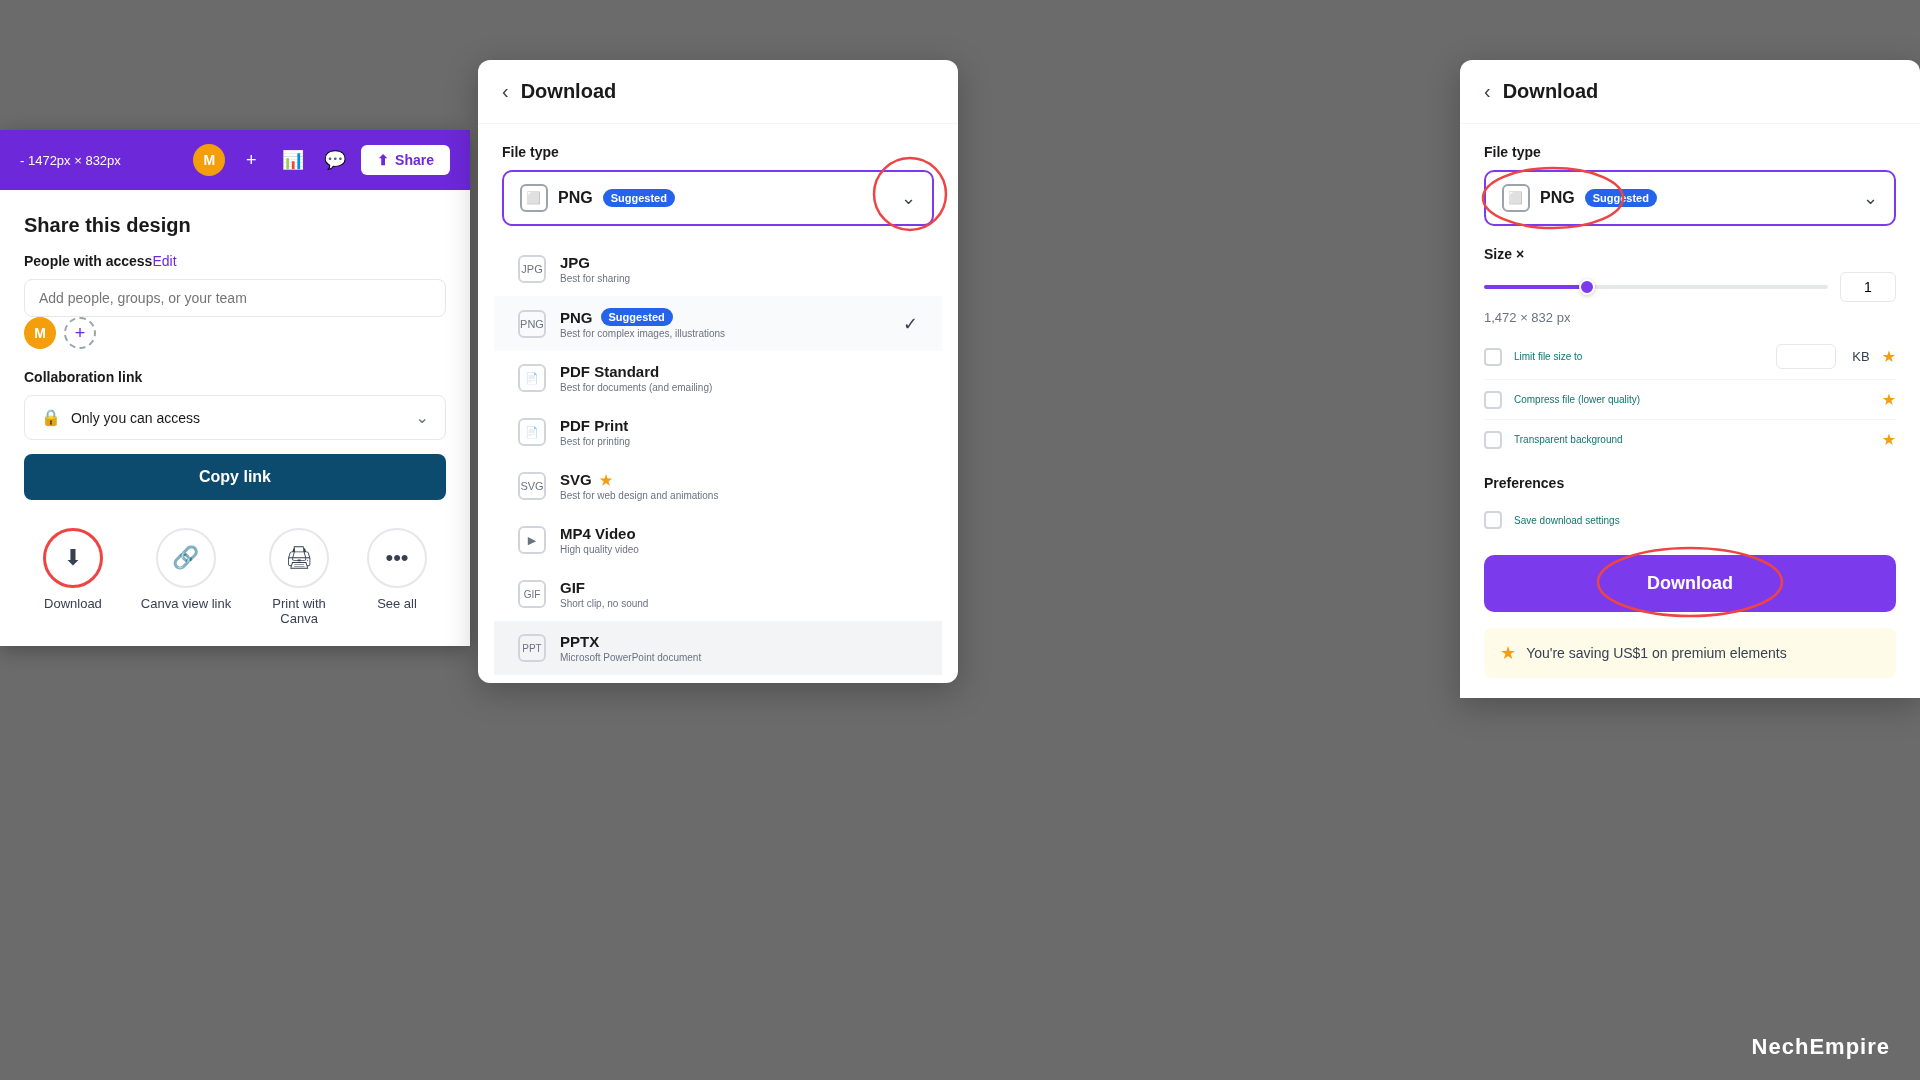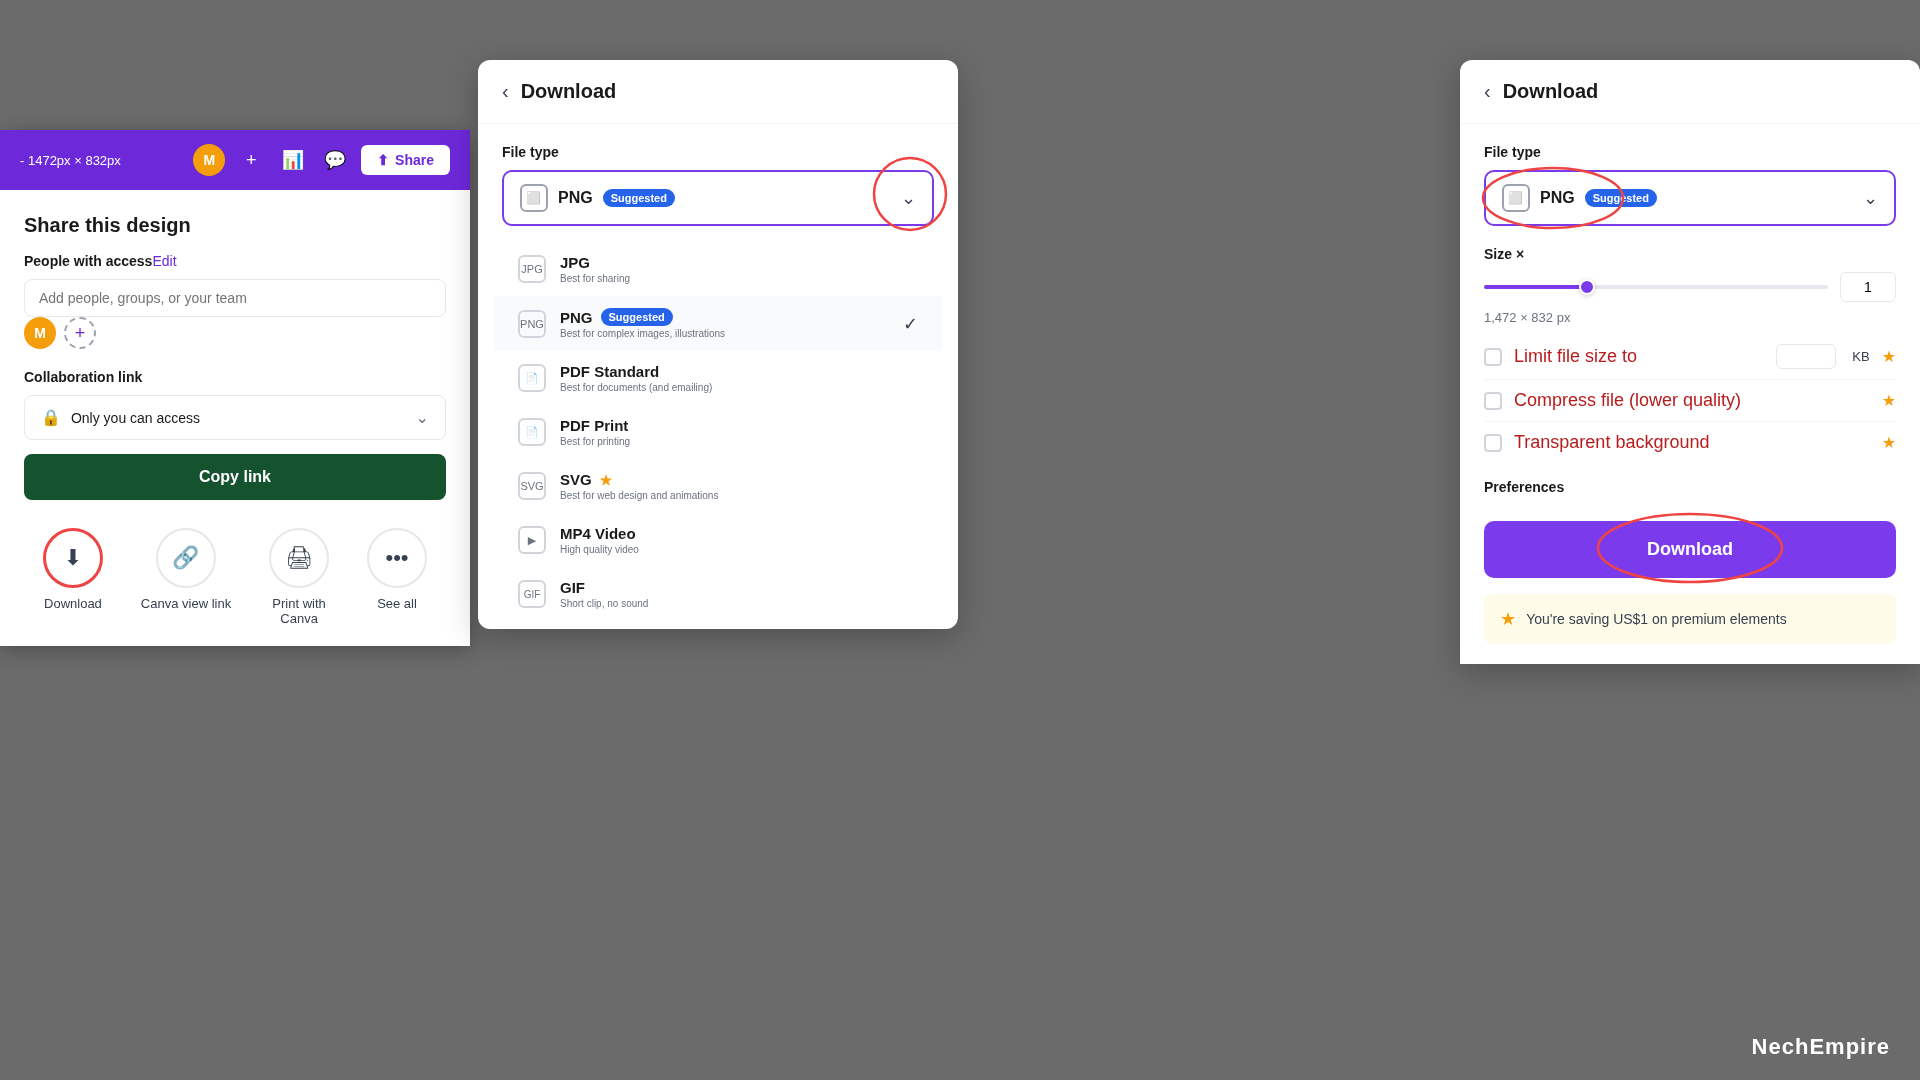--- a/index.html
+++ b/index.html
@@ -175,21 +175,21 @@
       font-size: 14px;
     }
 
     .chevron-down {
       color: #6b7280;
       font-size: 16px;
     }
 
     .copy-link-btn {
       width: 100%;
-      background: #14532d;
+      background: #0c4a6e;
       color: white;
       border: none;
       padding: 14px;
       border-radius: 8px;
       font-size: 16px;
       font-weight: 600;
       cursor: pointer;
       margin-bottom: 28px;
     }
 
@@ -499,22 +499,22 @@
 
     .checkbox {
       width: 18px;
       height: 18px;
       border: 2px solid #d1d5db;
       border-radius: 4px;
       flex-shrink: 0;
     }
 
     .option-label {
-      font-size: 18px;
-      color: #b91c1c;
+      font-size: 10px;
+      color: #0f766e;
       flex: 1;
     }
 
     .option-crown {
       color: #f59e0b;
       font-size: 16px;
     }
 
     .preferences-section {
       padding: 16px 24px 0;
@@ -702,20 +702,27 @@
     </div>
 
     <div class="file-list-item">
       <div class="file-icon" style="font-size:10px;">GIF</div>
       <div class="file-info">
         <div class="file-name">GIF</div>
         <div class="file-desc">Short clip, no sound</div>
       </div>
     </div>
 
+    <div class="file-list-item active-bg">
+      <div class="file-icon" style="font-size:10px;">PPT</div>
+      <div class="file-info">
+        <div class="file-name">PPTX</div>
+        <div class="file-desc">Microsoft PowerPoint document</div>
+      </div>
+    </div>
   </div>
 </div>
 
 <div class="right-panel">
   <div class="right-panel-header">
     <span class="back-btn">‹</span>
     <span class="panel-title">Download</span>
   </div>
   <div class="right-file-type-section">
     <div class="file-type-label">File type</div>
@@ -755,20 +762,24 @@
       <span class="option-crown">★</span>
     </div>
     <div class="option-row">
       <div class="checkbox"></div>
       <span class="option-label">Transparent background</span>
       <span class="option-crown">★</span>
     </div>
   </div>
   <div class="preferences-section">
     <div class="preferences-title">Preferences</div>
+    <div class="option-row">
+      <div class="checkbox"></div>
+      <span class="option-label">Save download settings</span>
+    </div>
   </div>
   <div class="download-button-section">
     <button class="download-main-btn" style="position:relative;">
       <span>Download</span>
       
       <svg style="position:absolute;top:-12px;left:50%;transform:translateX(-50%);width:200px;height:78px;pointer-events:none;" viewBox="0 0 200 78">
         <ellipse cx="100" cy="39" rx="92" ry="34" fill="none" stroke="#ef4444" stroke-width="2.5"></ellipse>
       </svg>
     </button>
   </div>

